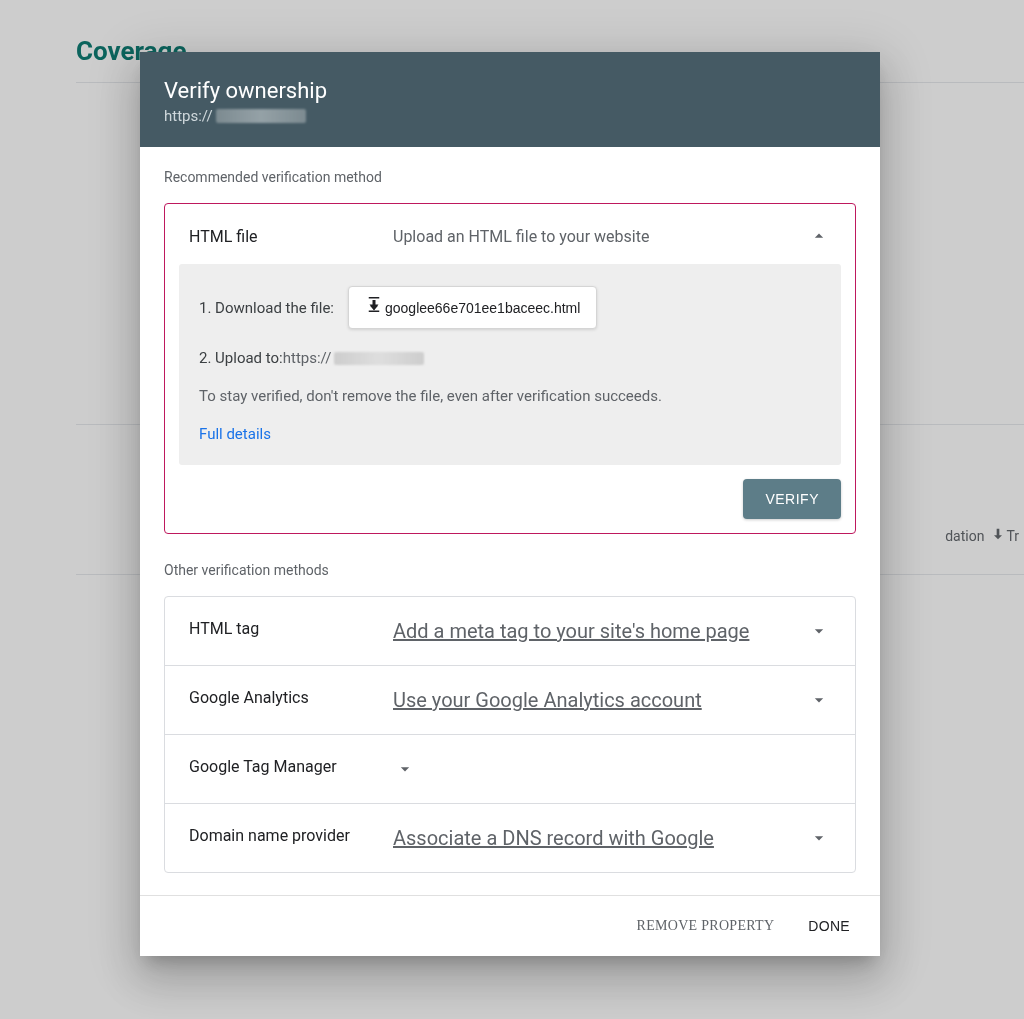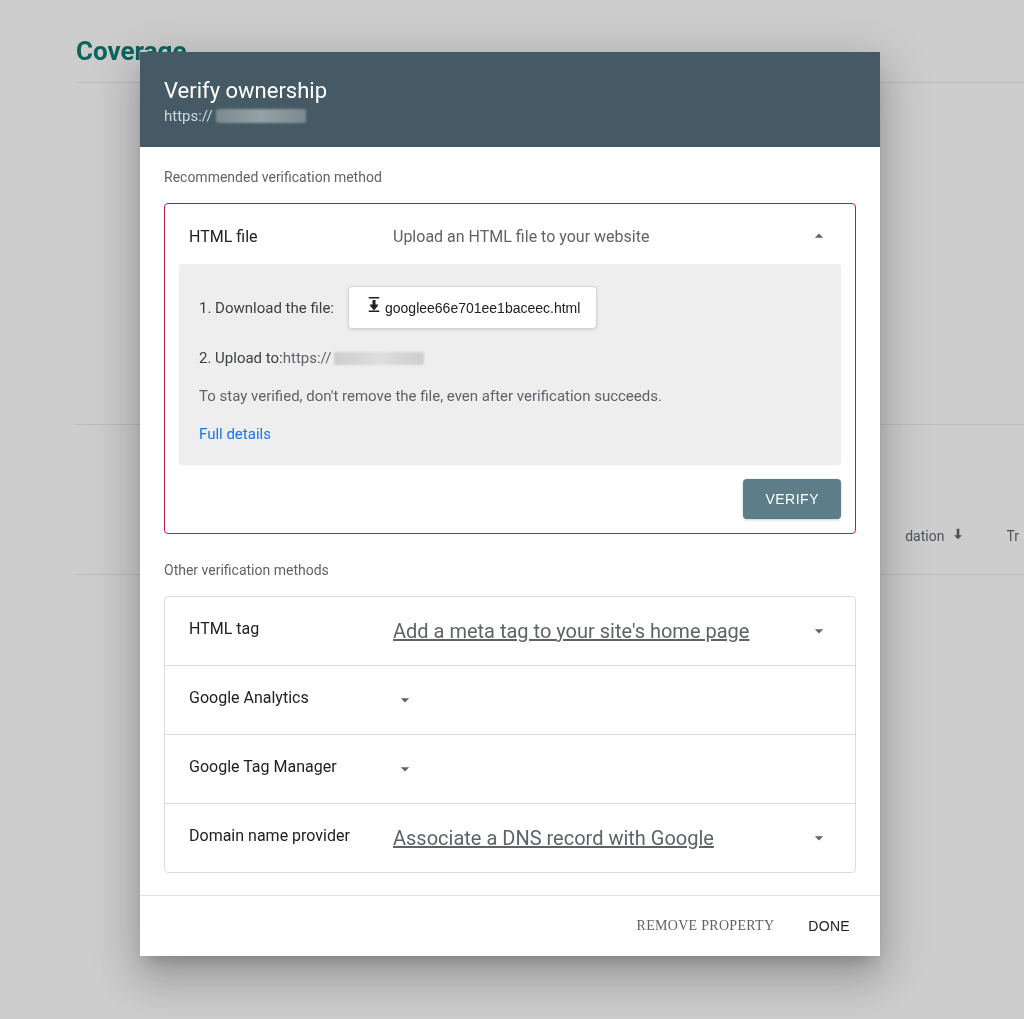--- a/index.html
+++ b/index.html
@@ -42,21 +42,20 @@
       left: 76px;
       right: 0;
       height: 1px;
       background: #dadce0;
     }
     .bg-header-row {
       position: absolute;
       top: 526px;
       right: 0;
       display: flex;
-      gap: 40px;
       font-size: 14px;
       color: #5f6368;
       align-items: center;
       padding-right: 5px;
     }
     .bg-header-cell {
       display: flex;
       align-items: center;
       gap: 6px;
     }
@@ -357,20 +356,21 @@
         <div class="other-method">HTML tag</div>
         <div class="other-desc">Add a meta tag to your site's home page</div>
         <div class="chevron">
           <svg width="20" height="20" viewBox="0 0 24 24" fill="#5f6368">
               <path d="M7 10l5 5 5-5z"></path>
             </svg>
         </div>
       </div>
       <div class="other-row">
         <div class="other-method">Google Analytics</div>
+        <div class="other-desc">Use your Google Analytics account</div>
         <div class="chevron">
           <svg width="20" height="20" viewBox="0 0 24 24" fill="#5f6368">
               <path d="M7 10l5 5 5-5z"></path>
             </svg>
         </div>
       </div>
       <div class="other-row">
         <div class="other-method">Google Tag Manager</div>
         <div class="chevron">
           <svg width="20" height="20" viewBox="0 0 24 24" fill="#5f6368">

